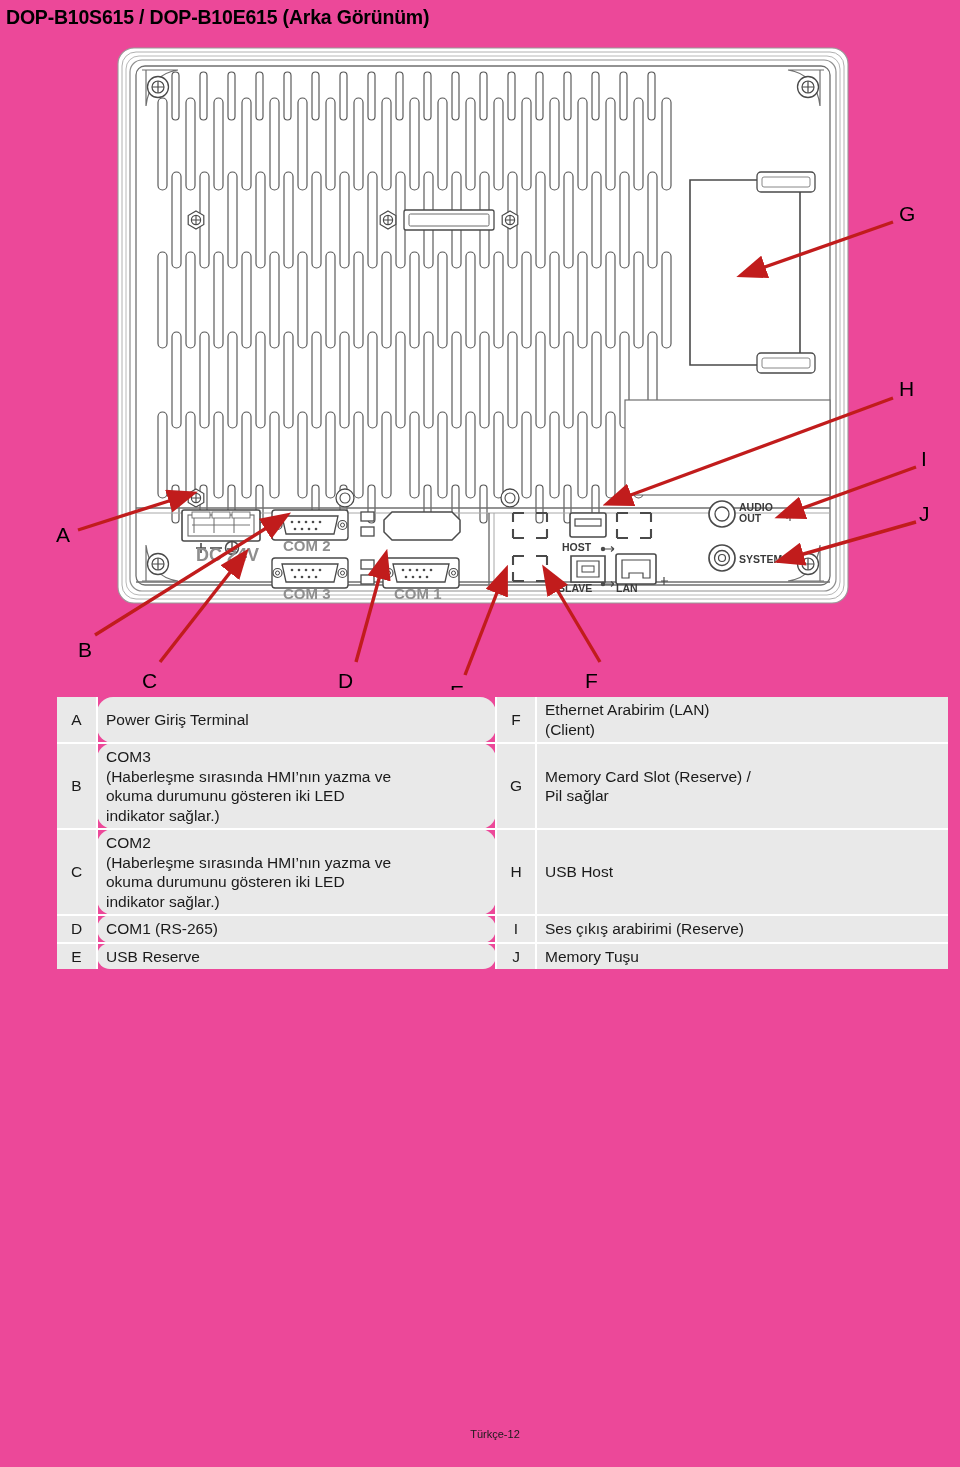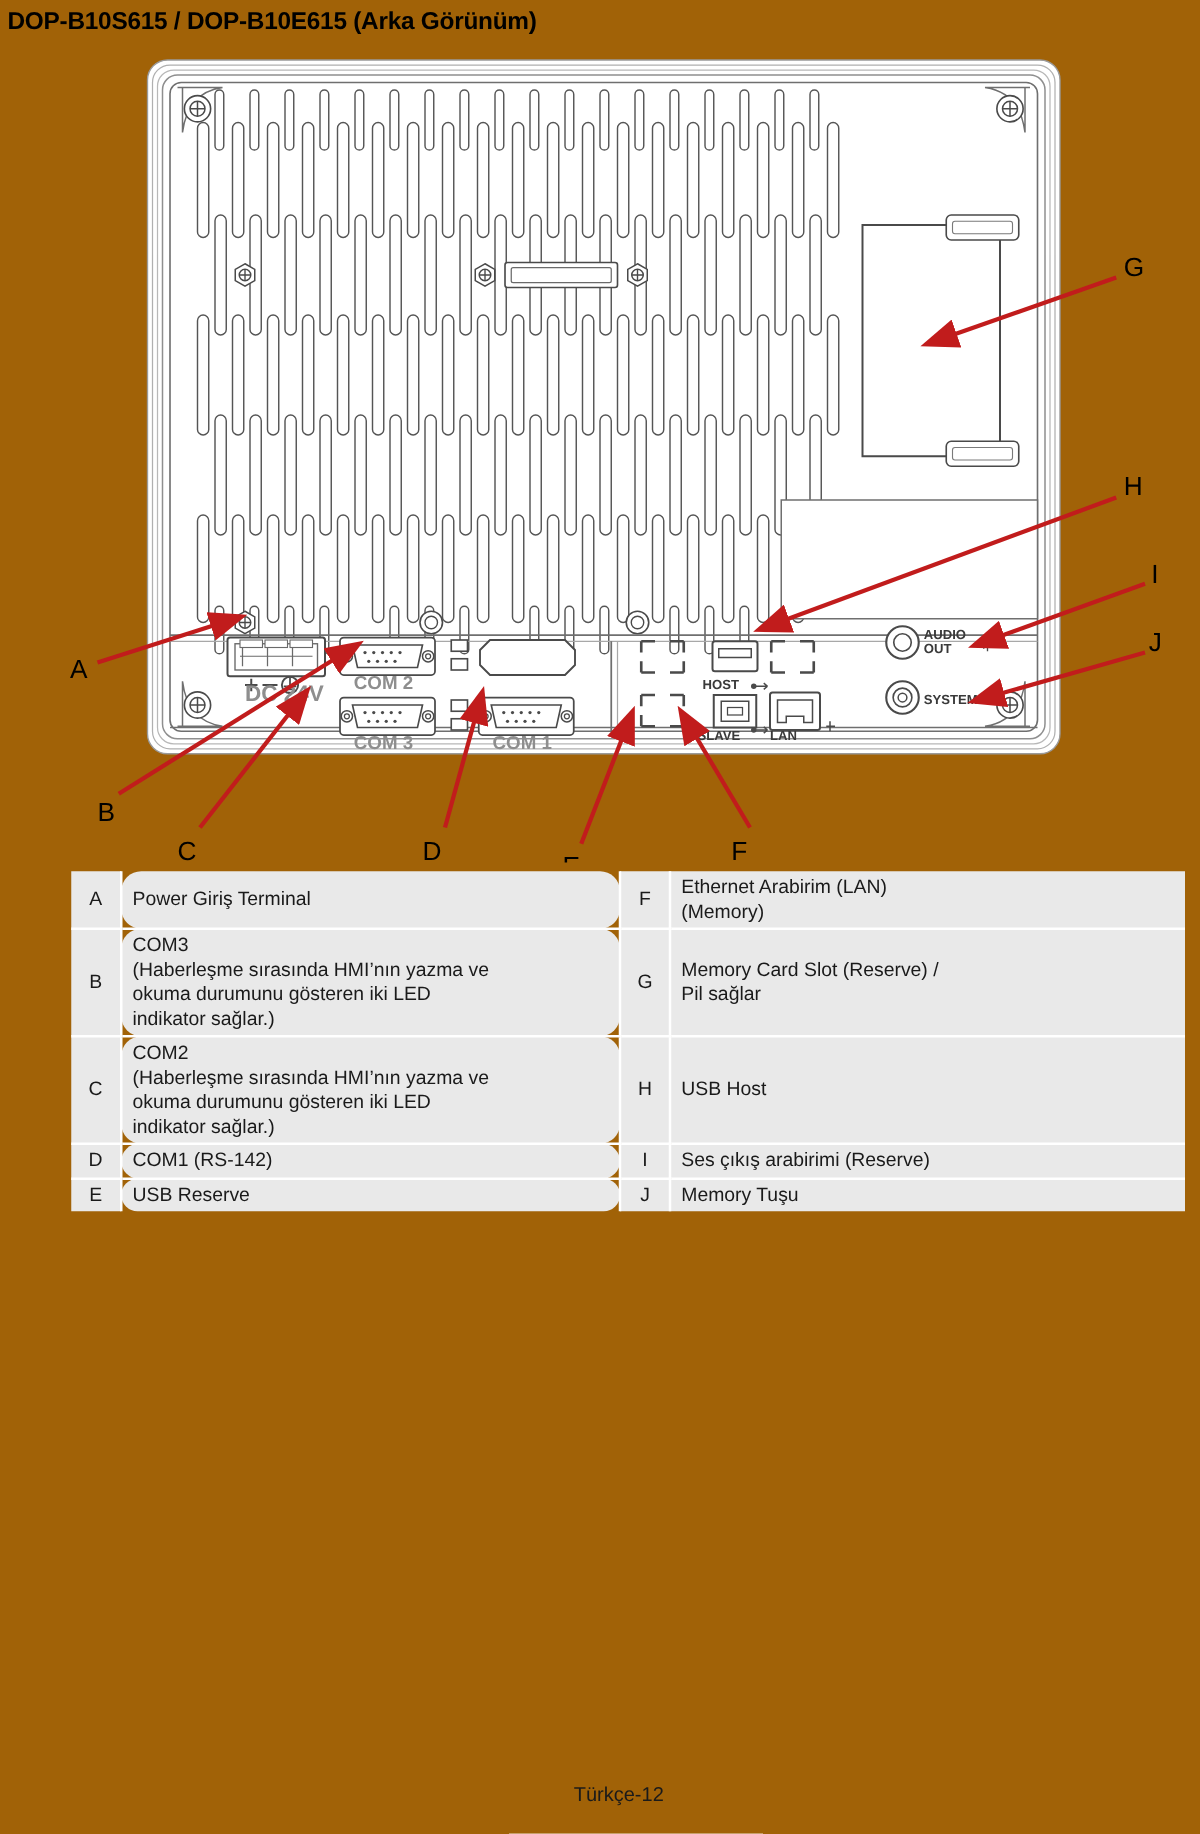--- a/index.html
+++ b/index.html
@@ -5,21 +5,21 @@
   * { box-sizing: border-box; }
   html, body {
     margin: 0; padding: 0;
     width: 960px; height: 1467px;
     background: #ffffff;
     font-family: "Liberation Sans", sans-serif;
   }
   .page {
     position: relative;
     width: 960px; height: 1467px;
-    background: #a16207;
+    background: #ec4899;
     overflow: hidden;
   }
 
   
   .title {
     position: absolute;
     left: 6px; top: 6px;
     font-size: 19.5px;
     font-weight: bold;
     color: #000;
@@ -63,21 +63,21 @@
   .spec-table td.key-right { width: 40px; text-align: center; padding-left:0; padding-right:0;}
   .spec-table td.val-right { width: 412px; border-right: none; }
   .cellline { display: block; }
 
   
   .footer {
     position: absolute;
     left: 0; top: 1428px;
     width: 960px;
     text-align: center;
-    font-size: 16px;
+    font-size: 11px;
     color: #1a1a1a;
   }
   .footer span { display: inline-block; margin-left: 30px; }
 </style>
 </head>
 <body>
 
 <div class="page">
 
   <div class="title">DOP-B10S615 / DOP-B10E615 (Arka Görünüm)</div>
@@ -431,21 +431,21 @@
   <table class="spec-table">
     <tbody>
       <tr>
         <td class="key">A</td>
         <td class="val-left">
           <span class="cellline">Power Giriş Terminal</span>
         </td>
         <td class="key-right">F</td>
         <td class="val-right">
           <span class="cellline">Ethernet Arabirim (LAN)</span>
-          <span class="cellline">(Memory)</span>
+          <span class="cellline">(Client)</span>
         </td>
       </tr>
 
       <tr>
         <td class="key">B</td>
         <td class="val-left">
           <span class="cellline">COM3</span>
           <span class="cellline">(Haberleşme sırasında HMI’nın yazma ve</span>
           <span class="cellline">okuma durumunu gösteren iki LED</span>
           <span class="cellline">indikator sağlar.)</span>
@@ -467,21 +467,21 @@
         </td>
         <td class="key-right">H</td>
         <td class="val-right">
           <span class="cellline">USB Host</span>
         </td>
       </tr>
 
       <tr>
         <td class="key">D</td>
         <td class="val-left">
-          <span class="cellline">COM1 (RS-142)</span>
+          <span class="cellline">COM1 (RS-265)</span>
         </td>
         <td class="key-right">I</td>
         <td class="val-right">
           <span class="cellline">Ses çıkış arabirimi (Reserve)</span>
         </td>
       </tr>
 
       <tr>
         <td class="key">E</td>
         <td class="val-left">

